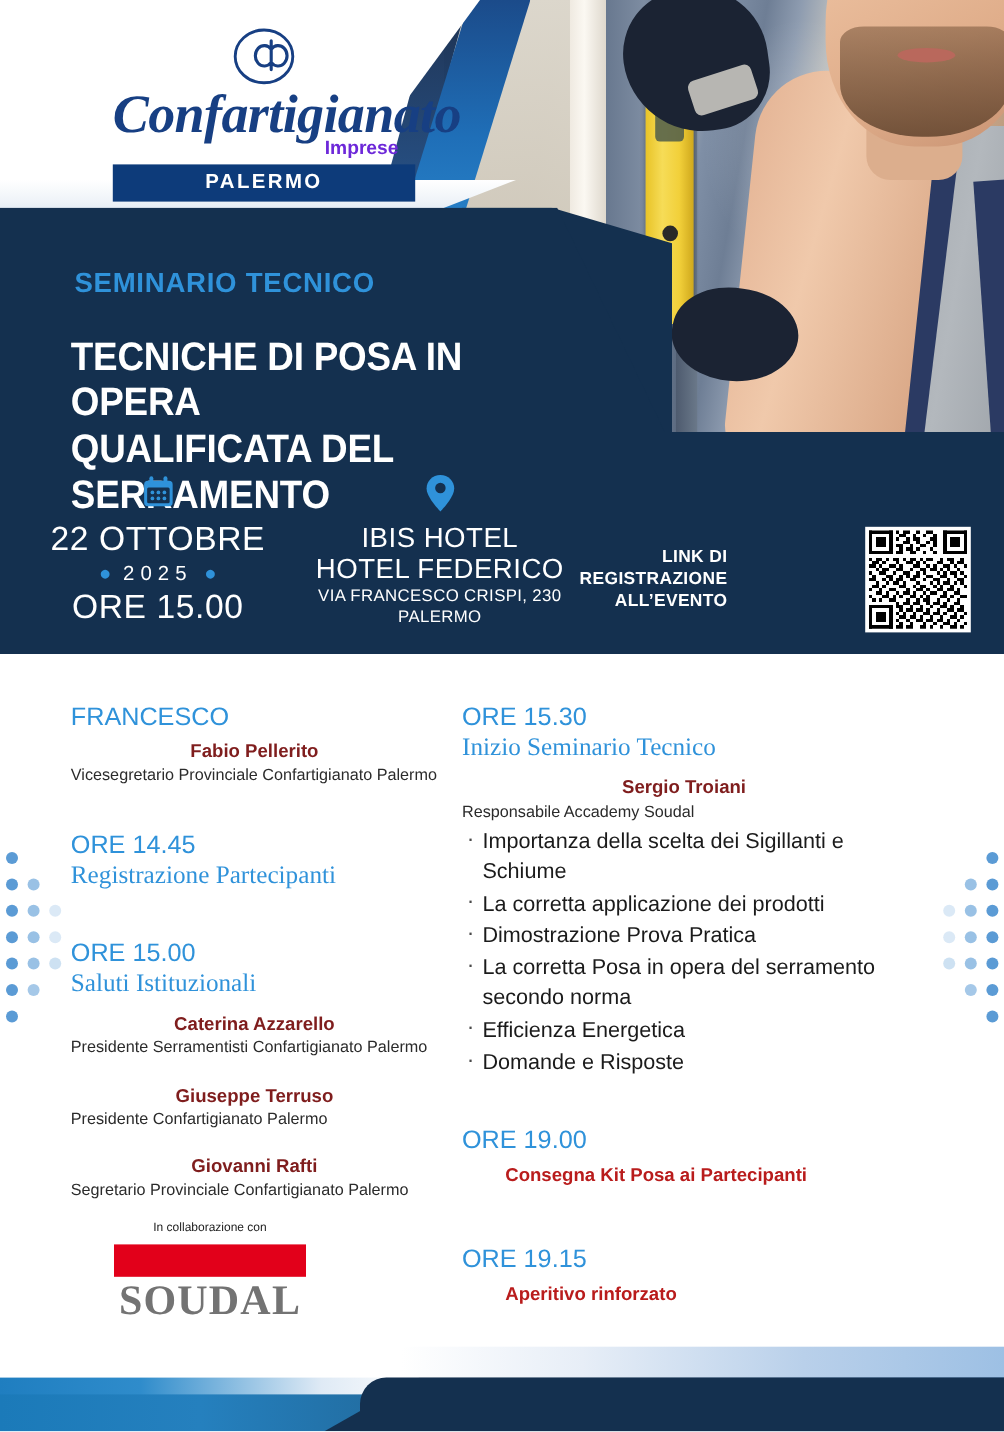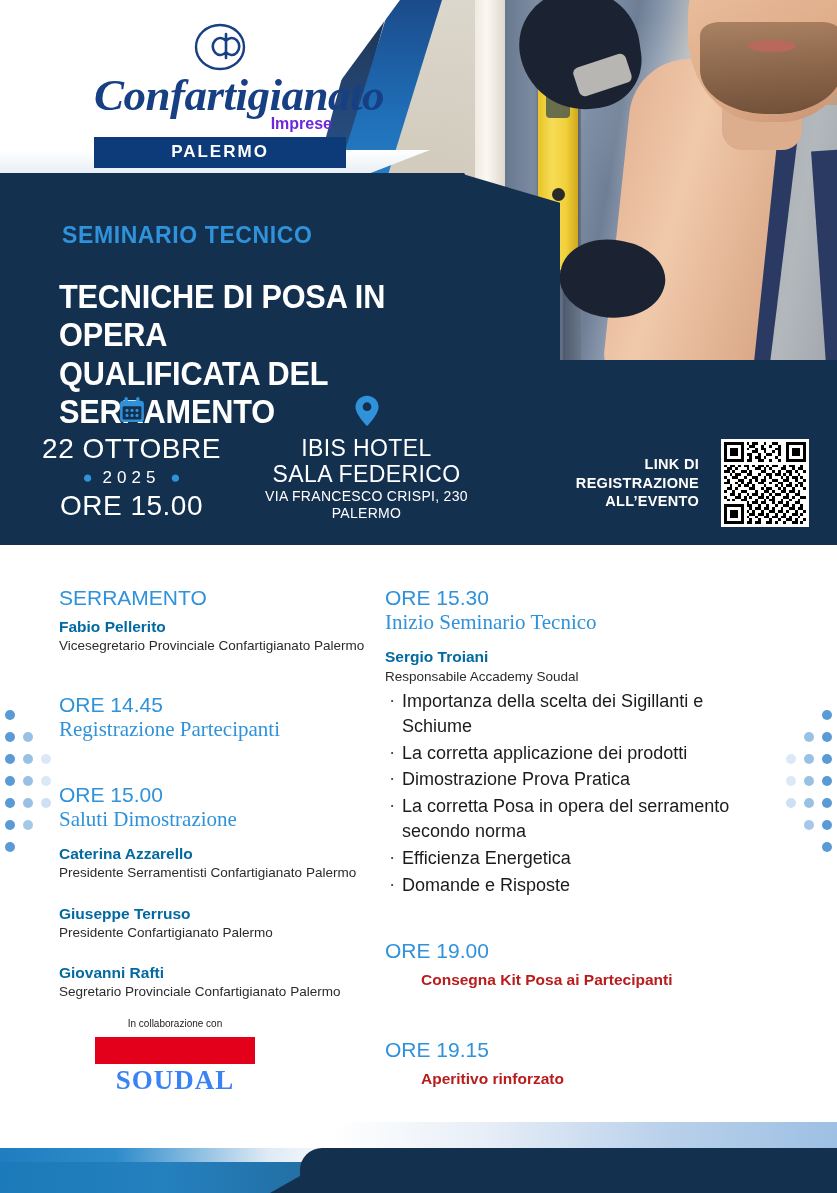--- a/index.html
+++ b/index.html
@@ -86,21 +86,21 @@
   .navy-diag{
     position:absolute;left:385px;top:173px;width:180px;height:210px;background:#14304f;
     clip-path:polygon(0 0, 44% 0, 100% 100%, 0 100%);
   }
 
   
   .qr-panel{
     position:absolute;left:483px;top:421px;width:354px;height:124px;
     background:linear-gradient(160deg,#123css 0%,#143352 0%,#17568f 55%,#1f7ec0 100%);
     border-top-left-radius:40px;
-    display:flex;align-items:center;justify-content:flex-end;gap:22px;
+    display:flex;align-items:center;justify-content:space-between;gap:22px;
     padding-right:28px;box-sizing:border-box;
   }
   .qr-label{
     color:#fff;font-weight:bold;font-size:14.5px;line-height:1.28;
     text-align:right;letter-spacing:.3px;
   }
   .qr-code{width:82px;height:82px;background:#fff;padding:3px;box-sizing:content-box;}
   .qr-code svg{display:block;}
 
   
@@ -144,21 +144,21 @@
 
   
   .program{position:absolute;left:0;top:565px;width:837px;display:flex;}
   .col{box-sizing:border-box;}
   .col-left{width:375px;padding:20px 10px 0 59px;}
   .col-right{width:400px;padding:20px 20px 0 10px;}
   .slot{margin-bottom:26px;}
   .slot-time{color:#2f92da;font-size:21px;line-height:1.2;font-weight:normal;}
   .slot-title{color:#2f92da;font-size:21px;line-height:1.2;font-weight:normal;font-family:Liberation Serif, serif;}
   .person{margin-top:7px;}
-  .person-name{font-weight:bold;font-size:15.5px;color:#0369a1;line-height:1.3;}
+  .person-name{font-weight:bold;font-size:15.5px;color:#7f1d1d;line-height:1.3;text-align:center;}
   .person-role{font-size:13.5px;color:#2b2b2b;line-height:1.35;}
   .bullets{list-style:none;margin:3px 0 0;padding:0;}
   .bullets li{
     position:relative;padding-left:17px;font-size:18px;color:#1b1b1b;
     line-height:1.42;margin-bottom:1px;
   }
   .bullets li:before{content:"\00b7";position:absolute;left:4px;top:-2px;font-size:19px;color:#4a4a4a;}
   .bold-line{font-weight:bold;font-size:15.5px;color:#b91c1c;margin-top:8px;margin-left:36px;}
 
   
@@ -166,21 +166,21 @@
   .dots-left{left:4px;top:705px;}
   .dots-right{right:4px;top:705px;}
 
   
   .collab{position:absolute;left:75px;top:1018px;width:200px;text-align:center;}
   .collab-label{font-size:10px;color:#222;margin-bottom:8px;}
   .soudal{width:160px;margin:0 auto;}
   .soudal-bar{height:27px;background:#e2001a;}
   .soudal-text{
     font-family:"Liberation Serif", serif;
-    font-weight:bold;font-size:27px;color:#3b82f6;letter-spacing:1px;
+    font-weight:bold;font-size:35px;color:#737373;letter-spacing:1px;
     line-height:1.05;margin-top:2px;
   }
 
   .bottom-band{position:absolute;left:0;top:1122px;width:837px;height:71px;overflow:hidden;}
   .bb-light{
     position:absolute;left:0;top:0;width:837px;height:30px;
     background:linear-gradient(90deg,#ffffff 0%,#ffffff 40%,#e7eef7 58%,#b9d0ea 80%,#9dc0e4 100%);
   }
   .bb-mid{
     position:absolute;left:0;top:26px;width:837px;height:45px;
@@ -518,21 +518,21 @@
       </div>
       <div class="meta-big">ORE 15.00</div>
     </div>
 
     <div class="meta-col">
       <svg class="icon-pin" width="26" height="32" viewBox="0 0 24 30">
         <path d="M12 0.8 C5.9 0.8 1.2 5.5 1.2 11.3 C1.2 18.4 12 29.2 12 29.2 C12 29.2 22.8 18.4 22.8 11.3 C22.8 5.5 18.1 0.8 12 0.8 Z" fill="#2f92da"></path>
         <circle cx="12" cy="11" r="4.1" fill="#14304f"></circle>
       </svg>
       <div class="meta-mid">IBIS HOTEL</div>
-      <div class="meta-mid">SALA FEDERICO</div>
+      <div class="meta-mid">HOTEL FEDERICO</div>
       <div class="meta-small">VIA FRANCESCO CRISPI, 230</div>
       <div class="meta-small">PALERMO</div>
     </div>
   </div>
 
   <svg class="dots dots-left" width="60" height="150" viewBox="0 0 60 150">
     <g fill="#5b9bd5">
       <circle cx="6" cy="10" r="5" opacity="1"></circle>
       <circle cx="6" cy="32" r="5" opacity="1"></circle>
         <circle cx="24" cy="32" r="5" opacity=".62"></circle>
@@ -567,35 +567,35 @@
       <circle cx="54" cy="120" r="5" opacity="1"></circle>
         <circle cx="36" cy="120" r="5" opacity=".55"></circle>
       <circle cx="54" cy="142" r="5" opacity="1"></circle>
     </g>
   </svg>
 
   <div class="program">
 
     <div class="col col-left">
       <div class="slot">
-        <div class="slot-time">SERRAMENTO</div>
+        <div class="slot-time">FRANCESCO</div>
         <div class="person">
           <div class="person-name">Fabio Pellerito</div>
           <div class="person-role">Vicesegretario Provinciale Confartigianato Palermo</div>
         </div>
       </div>
 
       <div class="slot" style="margin-top:36px;">
         <div class="slot-time">ORE 14.45</div>
         <div class="slot-title">Registrazione Partecipanti</div>
       </div>
 
       <div class="slot" style="margin-top:40px;">
         <div class="slot-time">ORE 15.00</div>
-        <div class="slot-title">Saluti Dimostrazione</div>
+        <div class="slot-title">Saluti Istituzionali</div>
         <div class="person" style="margin-top:12px;">
           <div class="person-name">Caterina Azzarello</div>
           <div class="person-role">Presidente Serramentisti Confartigianato Palermo</div>
         </div>
         <div class="person" style="margin-top:21px;">
           <div class="person-name">Giuseppe Terruso</div>
           <div class="person-role">Presidente Confartigianato Palermo</div>
         </div>
         <div class="person" style="margin-top:21px;">
           <div class="person-name">Giovanni Rafti</div>

